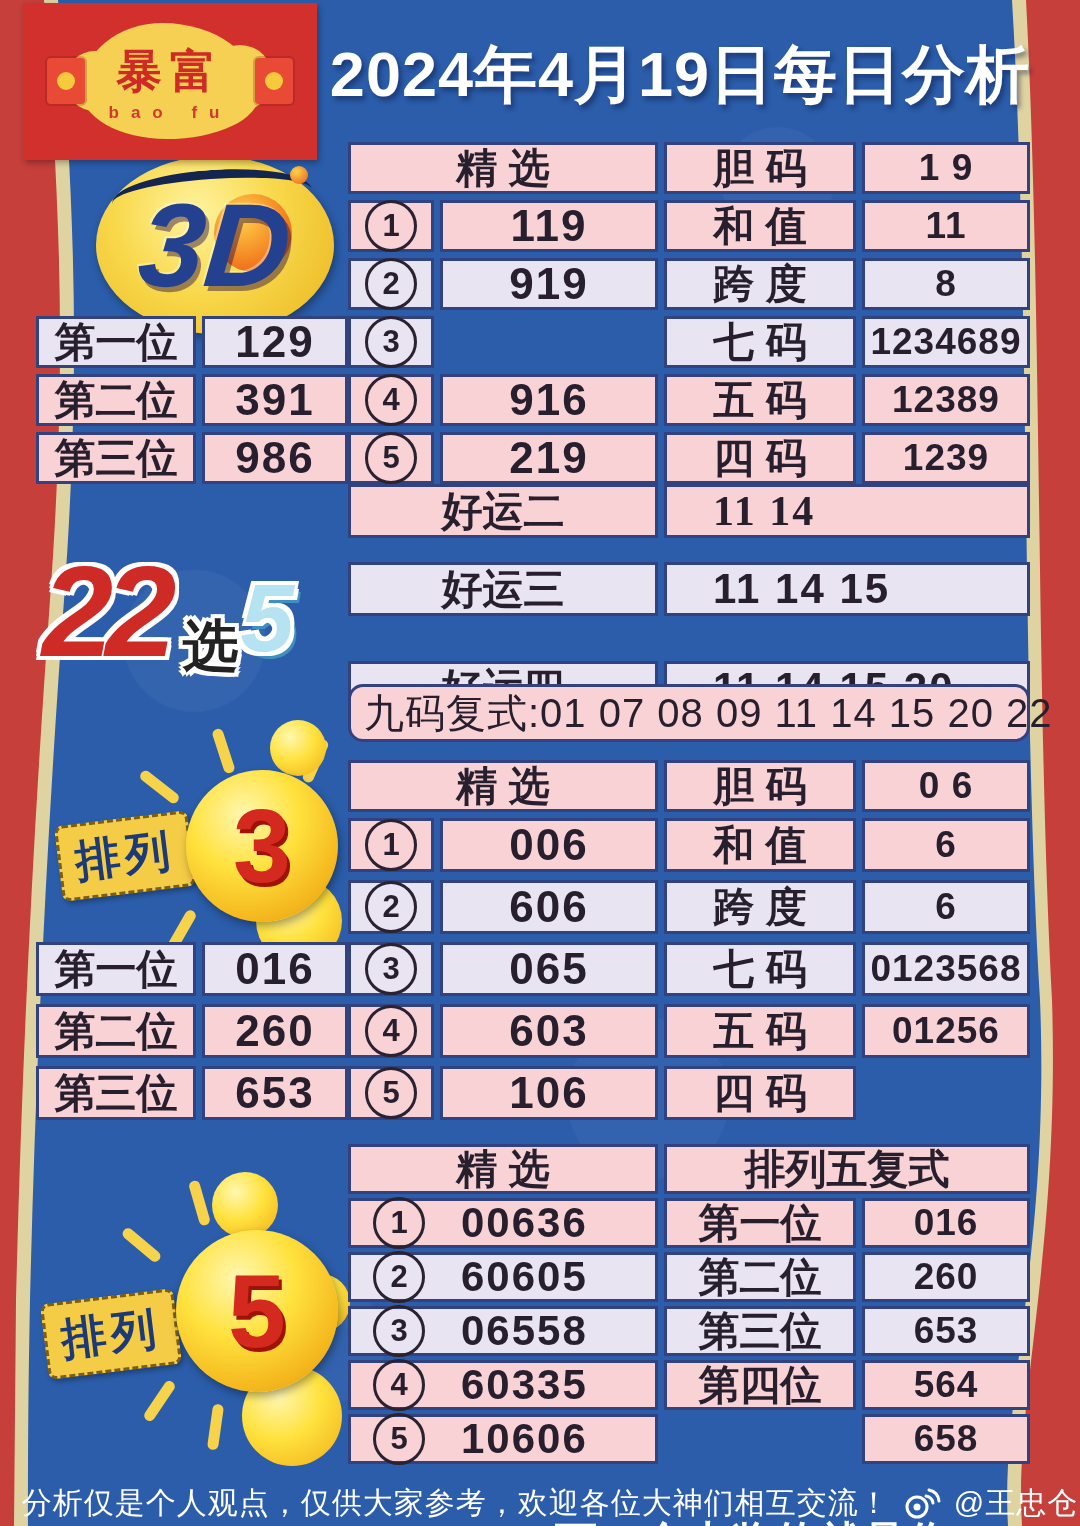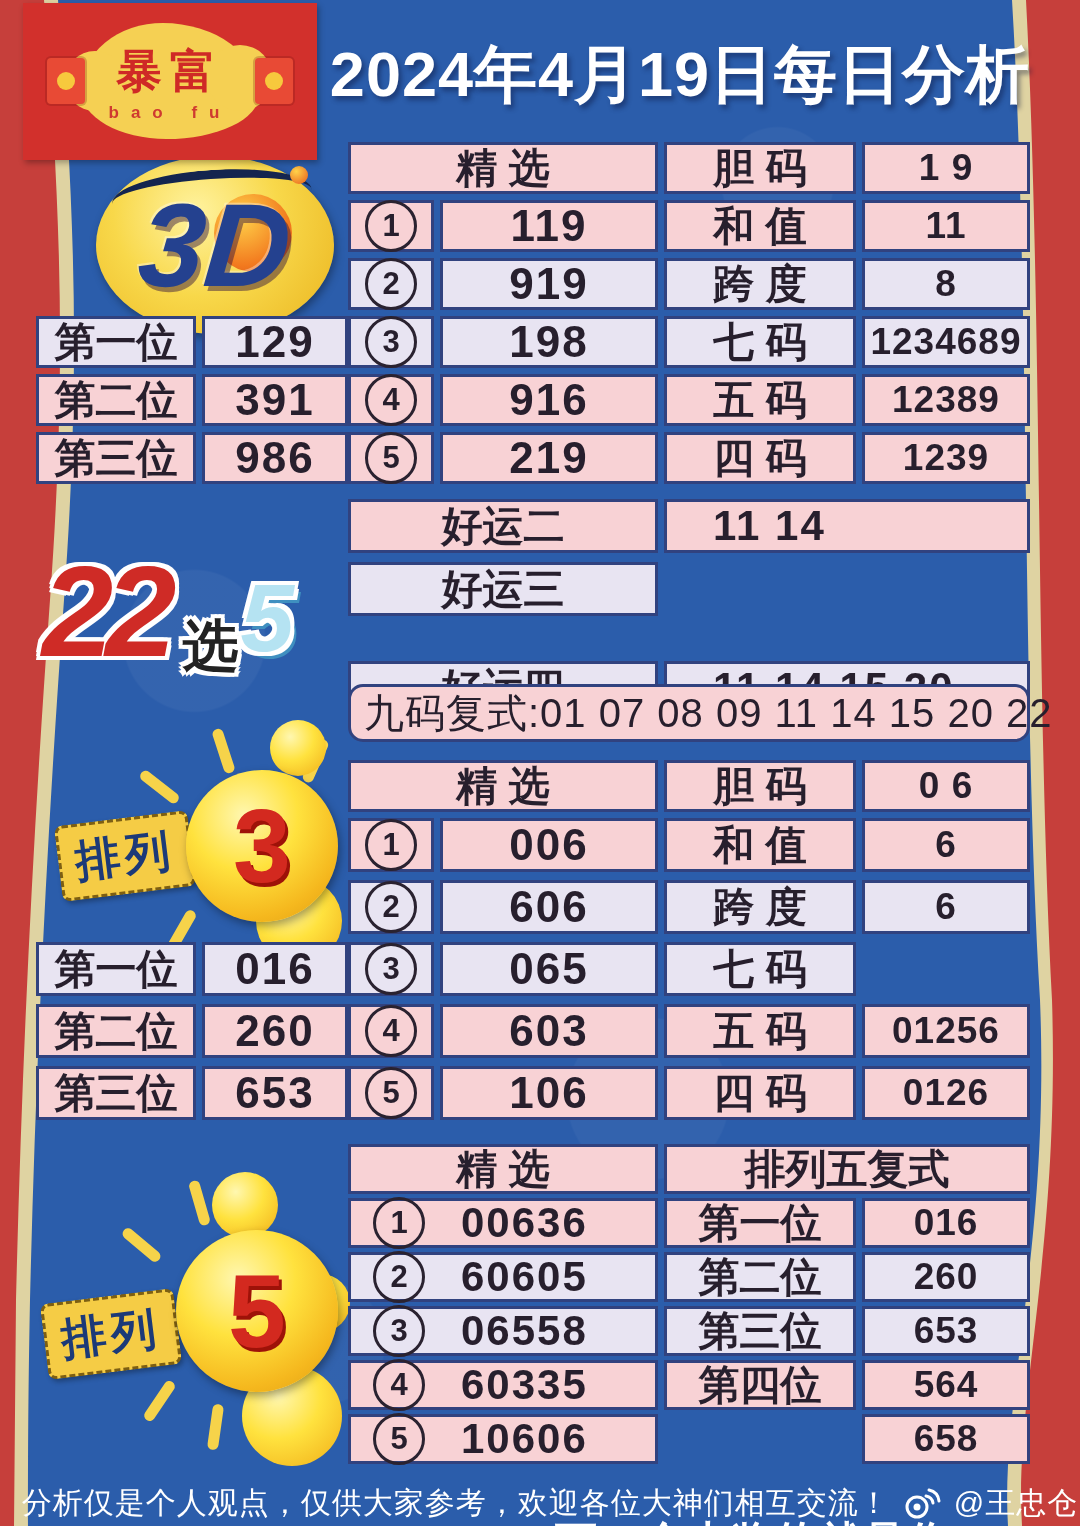--- a/index.html
+++ b/index.html
@@ -80,21 +80,21 @@
   .valtxt{font-size:44px;letter-spacing:2px;}
   
   .cL1{left:36px;width:160px;} .cL2{left:202px;width:146px;}
   .cC{left:348px;width:86px;} .cV{left:440px;width:218px;}
   .cSL{left:664px;width:192px;} .cSV{left:862px;width:168px;font-size:37px;letter-spacing:1px;}
   .cW1{left:348px;width:310px;} .cW2{left:664px;width:366px;}
   .cFull{left:348px;width:682px;}
   
   .s1r0{top:142px;height:52px;} .s1r1{top:200px;height:52px;} .s1r2{top:258px;height:52px;}
   .s1r3{top:316px;height:52px;} .s1r4{top:374px;height:52px;} .s1r5{top:432px;height:52px;}
-  .s2r0{top:499px;height:54px;} .s2r1{top:562px;height:54px;} .s2r2{top:620px;height:54px;margin-top:41px;} .s2r3{top:684px;height:58px;}
+  .s2r0{top:484px;height:54px;font-family:Liberation Serif, serif;} .s2r1{top:562px;height:54px;} .s2r2{top:620px;height:54px;margin-top:41px;} .s2r3{top:684px;height:58px;}
   .s3r0{top:760px;height:52px;} .s3r1{top:818px;height:54px;} .s3r2{top:880px;height:54px;}
   .s3r3{top:942px;height:54px;} .s3r4{top:1004px;height:54px;} .s3r5{top:1066px;height:54px;}
   .s4r0{top:1144px;height:50px;} .s4r1{top:1198px;height:50px;} .s4r2{top:1252px;height:50px;}
   .s4r3{top:1306px;height:50px;} .s4r4{top:1360px;height:50px;} .s4r5{top:1414px;height:50px;}
 
   .leftpad{justify-content:flex-start;padding-left:46px;font-size:42px;letter-spacing:2px;}
   .ninepad{justify-content:flex-start;padding-left:13px;font-size:40px;letter-spacing:1px;font-weight:400;border-radius:15px;}
   .rowflex{justify-content:flex-start;padding-left:22px;gap:36px;}
   .circ{width:46px;height:46px;border:3px solid #2a2230;border-radius:50%;display:flex;flex:0 0 auto;
     align-items:center;justify-content:center;font-size:31px;font-weight:700;}
@@ -185,21 +185,20 @@
     </div>
   <div class="cell lavc s1r2 cV valtxt">919</div>
   <div class="cell lavc s1r2 cSL">跨 度</div>
   <div class="cell lavc s1r2 cSV">8</div>
 
   <div class="cell lavc s1r3 cL1">第一位</div>
   <div class="cell lavc s1r3 cL2 valtxt">129</div>
   <div class="cell lavc s1r3 cC">
       <span class="circ">3</span>
     </div>
-  <div class="cell lavc s1r3 cV valtxt">198</div>
   <div class="cell lavc s1r3 cSL">七 码</div>
   <div class="cell lavc s1r3 cSV">1234689</div>
 
   <div class="cell pinkc s1r4 cL1">第二位</div>
   <div class="cell pinkc s1r4 cL2 valtxt">391</div>
   <div class="cell pinkc s1r4 cC">
       <span class="circ">4</span>
     </div>
   <div class="cell pinkc s1r4 cV valtxt">916</div>
   <div class="cell pinkc s1r4 cSL">五 码</div>
@@ -210,20 +209,21 @@
   <div class="cell pinkc s1r5 cC">
       <span class="circ">5</span>
     </div>
   <div class="cell pinkc s1r5 cV valtxt">219</div>
   <div class="cell pinkc s1r5 cSL">四 码</div>
   <div class="cell pinkc s1r5 cSV">1239</div>
 
   <div class="cell pinkc s2r0 cW1">好运二</div>
   <div class="cell pinkc s2r0 cW2 leftpad">11 14</div>
   <div class="cell lavc s2r1 cW1">好运三</div>
+  <div class="cell lavc s2r1 cW2 leftpad">11 14 15</div>
   <div class="cell lavc s2r2 cW1">好运四</div>
   <div class="cell lavc s2r2 cW2 leftpad">11 14 15 20</div>
   <div class="cell pinkc s2r3 cFull ninepad">九码复式:01 07 08 09 11 14 15 20 22</div>
 
   <div class="cell pinkc s3r0 cW1">精 选</div>
   <div class="cell pinkc s3r0 cSL">胆 码</div>
   <div class="cell pinkc s3r0 cSV">0 6</div>
 
   <div class="cell pinkc s3r1 cC">
       <span class="circ">1</span>
@@ -239,38 +239,38 @@
   <div class="cell lavc s3r2 cSL">跨 度</div>
   <div class="cell lavc s3r2 cSV">6</div>
 
   <div class="cell lavc s3r3 cL1">第一位</div>
   <div class="cell lavc s3r3 cL2 valtxt">016</div>
   <div class="cell lavc s3r3 cC">
       <span class="circ">3</span>
     </div>
   <div class="cell lavc s3r3 cV valtxt">065</div>
   <div class="cell lavc s3r3 cSL">七 码</div>
+  <div class="cell lavc s3r3 cSV">0123568</div>
 
   <div class="cell pinkc s3r4 cL1">第二位</div>
   <div class="cell pinkc s3r4 cL2 valtxt">260</div>
   <div class="cell pinkc s3r4 cC">
       <span class="circ">4</span>
     </div>
   <div class="cell pinkc s3r4 cV valtxt">603</div>
   <div class="cell pinkc s3r4 cSL">五 码</div>
   <div class="cell pinkc s3r4 cSV">01256</div>
 
   <div class="cell pinkc s3r5 cL1">第三位</div>
   <div class="cell pinkc s3r5 cL2 valtxt">653</div>
   <div class="cell pinkc s3r5 cC">
       <span class="circ">5</span>
     </div>
   <div class="cell pinkc s3r5 cV valtxt">106</div>
   <div class="cell pinkc s3r5 cSL">四 码</div>
-  <div class="cell pinkc s3r5 cSV">0126</div>
 
   <div class="cell pinkc s4r0 cW1">精 选</div>
   <div class="cell pinkc s4r0 cW2">排列五复式</div>
 
   <div class="cell pinkc s4r1 cW1 rowflex">
       <span class="circ">1</span>
       <span class="fv">00636</span>
     </div>
   <div class="cell pinkc s4r1 cSL">第一位</div>
   <div class="cell pinkc s4r1 cSV valtxt">016</div>

